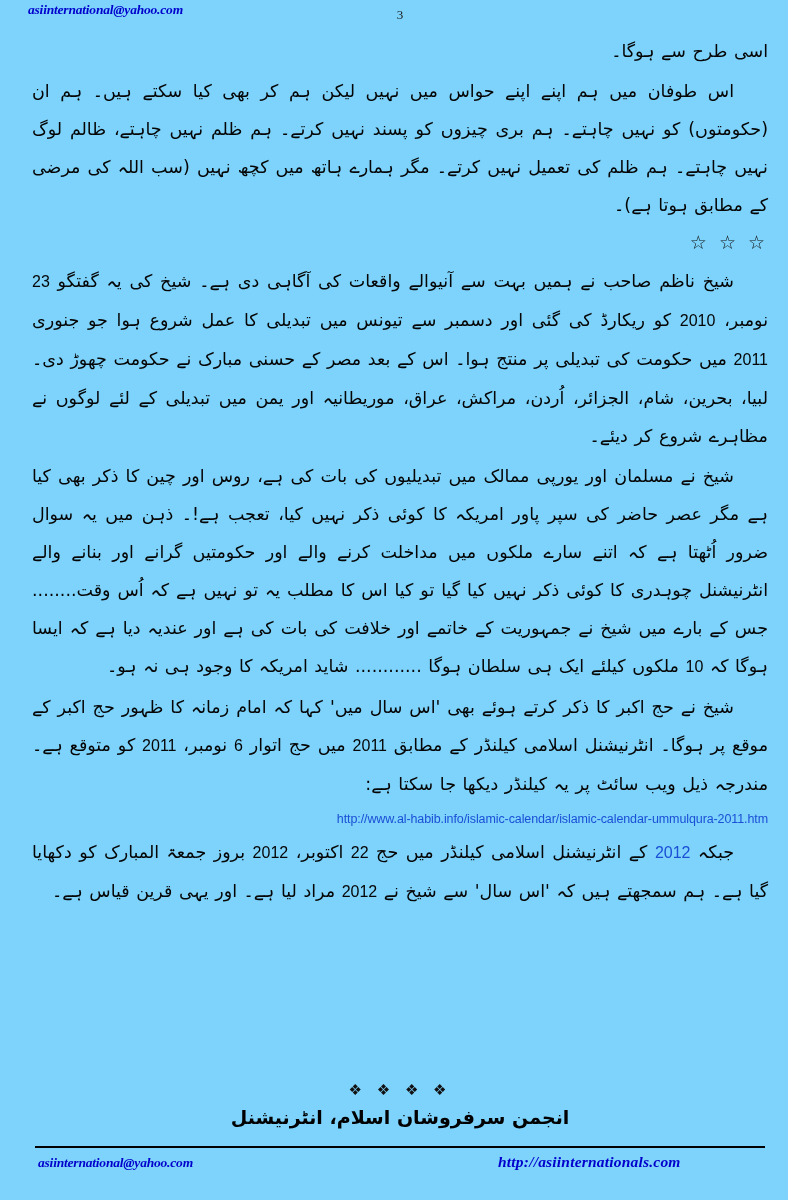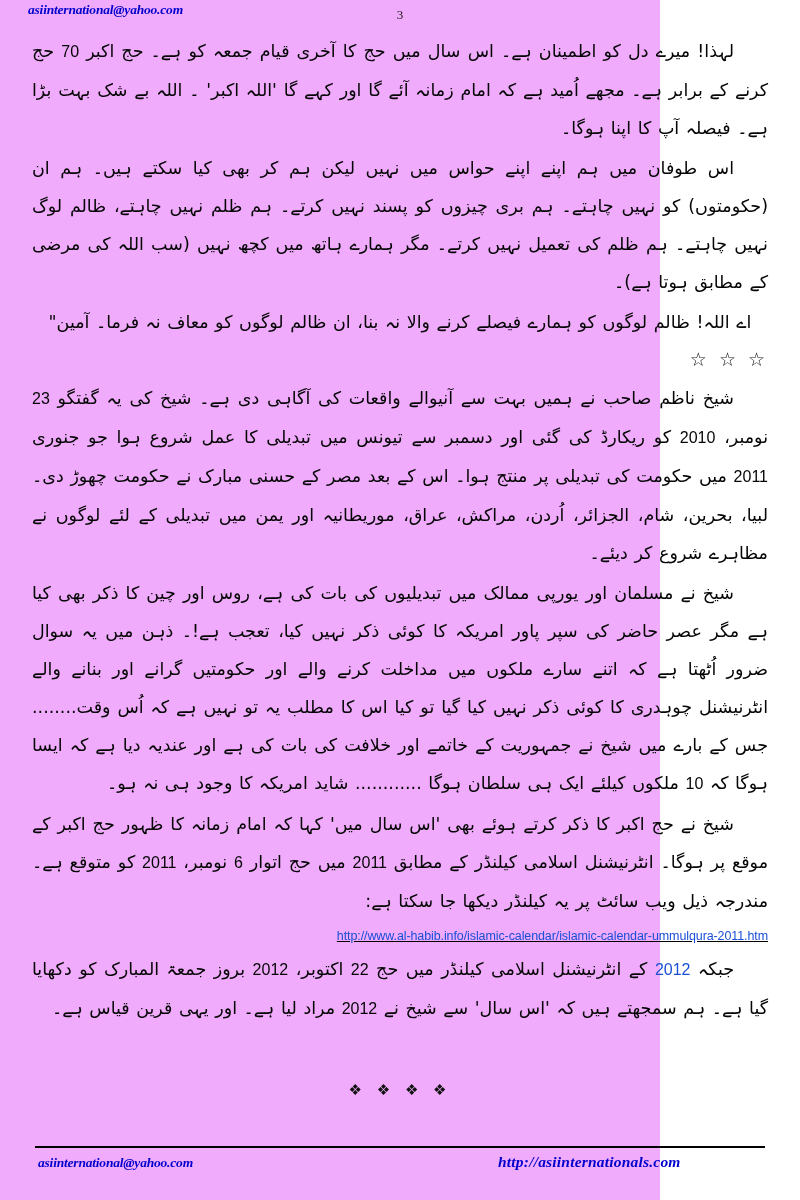--- a/index.html
+++ b/index.html
@@ -11,23 +11,23 @@
     width: 800px;
     height: 1200px;
     font-family: "DejaVu Sans", sans-serif;
     color: #000000;
     position: relative;
     overflow: hidden;
   }
 
   .page {
     position: relative;
-    width: 660px;
+    width: 788px;
     height: 1200px;
-    background: #f0abfc;
+    background: #7dd3fc;
     box-sizing: border-box;
   }
 
   
   .page-header {
     position: absolute;
     top: 2px;
     left: 0;
     width: 800px;
     height: 26px;
@@ -119,21 +119,20 @@
     letter-spacing: 5px;
     color: #111111;
     direction: ltr;
   }
 
   
   .url-line {
     text-align: center;
     direction: ltr;
     margin: 5px 0 6px 0;
-    text-decoration: underline;
   }
   .url-link {
     font-family: "Liberation Sans", sans-serif;
     font-size: 12.5px;
     color: #1a4fd6;
     text-decoration: none;
     letter-spacing: -0.1px;
     white-space: nowrap;
   }
 
@@ -200,46 +199,46 @@
 
 <div class="page">
 
   <div class="page-header">
     <div class="header-email">asiinternational@yahoo.com</div>
     <div class="header-pageno">3</div>
   </div>
 
   <div class="content">
 
-
-
-    <p class="para first-line-indent">لہذا! میرے دل کو اطمینان ہے۔ اس سال میں حج کا آخری قیام جمعہ کو ہے۔ حج اکبر <span class="num">70</span> حج کرنے کے برابر ہے۔ مجھے اُمید ہے کہ امام زمانہ آئے گا اور کہے گا 'اللہ اکبر' ۔ اللہ بے شک بہت بڑا ہے۔ فیصلہ آپ کا اپنا ہوگا۔</p>
+    <p class="para rtl-right">اسی طرح سے ہوگا۔</p>
+
+
 
     <p class="para first-line-indent">اس طوفان میں ہم اپنے اپنے حواس میں نہیں لیکن ہم کر بھی کیا سکتے ہیں۔ ہم ان (حکومتوں) کو نہیں چاہتے۔ ہم بری چیزوں کو پسند نہیں کرتے۔ ہم ظلم نہیں چاہتے، ظالم لوگ نہیں چاہتے۔ ہم ظلم کی تعمیل نہیں کرتے۔ مگر ہمارے ہاتھ میں کچھ نہیں (سب اللہ کی مرضی کے مطابق ہوتا ہے)۔</p>
 
-    <p class="para center">اے اللہ! ظالم لوگوں کو ہمارے فیصلے کرنے والا نہ بنا، ان ظالم لوگوں کو معاف نہ فرما۔ آمین"</p>
 
     <div class="stars-sep">☆ ☆ ☆</div>
 
     <p class="para first-line-indent">شیخ ناظم صاحب نے ہمیں بہت سے آنیوالے واقعات کی آگاہی دی ہے۔ شیخ کی یہ گفتگو <span class="num">23</span> نومبر، <span class="num">2010</span> کو ریکارڈ کی گئی اور دسمبر سے تیونس میں تبدیلی کا عمل شروع ہوا جو جنوری <span class="num">2011</span> میں حکومت کی تبدیلی پر منتج ہوا۔ اس کے بعد مصر کے حسنی مبارک نے حکومت چھوڑ دی۔ لبیا، بحرین، شام، الجزائر، اُردن، مراکش، عراق، موریطانیہ اور یمن میں تبدیلی کے لئے لوگوں نے مظاہرے شروع کر دیئے۔</p>
 
     <p class="para first-line-indent">شیخ نے مسلمان اور یورپی ممالک میں تبدیلیوں کی بات کی ہے، روس اور چین کا ذکر بھی کیا ہے مگر عصر حاضر کی سپر پاور امریکہ کا کوئی ذکر نہیں کیا، تعجب ہے!۔ ذہن میں یہ سوال ضرور اُٹھتا ہے کہ اتنے سارے ملکوں میں مداخلت کرنے والے اور حکومتیں گرانے اور بنانے والے انٹرنیشنل چوہدری کا کوئی ذکر نہیں کیا گیا تو کیا اس کا مطلب یہ تو نہیں ہے کہ اُس وقت........ جس کے بارے میں شیخ نے جمہوریت کے خاتمے اور خلافت کی بات کی ہے اور عندیہ دیا ہے کہ ایسا ہوگا کہ <span class="num">10</span> ملکوں کیلئے ایک ہی سلطان ہوگا ............ شاید امریکہ کا وجود ہی نہ ہو۔</p>
 
     <p class="para first-line-indent">شیخ نے حج اکبر کا ذکر کرتے ہوئے بھی 'اس سال میں' کہا کہ امام زمانہ کا ظہور حج اکبر کے موقع پر ہوگا۔ انٹرنیشنل اسلامی کیلنڈر کے مطابق <span class="num">2011</span> میں حج اتوار <span class="num">6</span> نومبر، <span class="num">2011</span> کو متوقع ہے۔ مندرجہ ذیل ویب سائٹ پر یہ کیلنڈر دیکھا جا سکتا ہے:</p>
 
     <div class="url-line">
       <a class="url-link" href="#">http://www.al-habib.info/islamic-calendar/islamic-calendar-ummulqura-2011.htm</a>
     </div>
 
     <p class="para first-line-indent">جبکہ <span class="blue-num">2012</span> کے انٹرنیشنل اسلامی کیلنڈر میں حج <span class="num">22</span> اکتوبر، <span class="num">2012</span> بروز جمعۃ المبارک کو دکھایا گیا ہے۔ ہم سمجھتے ہیں کہ 'اس سال' سے شیخ نے <span class="num">2012</span> مراد لیا ہے۔ اور یہی قرین قیاس ہے۔</p>
 
   </div>
 
   <div class="org-block">
     <div class="diamonds-sep">❖ ❖ ❖ ❖</div>
+    <div class="org-name">انجمن سرفروشان اسلام، انٹرنیشنل</div>
   </div>
 
   <div class="page-footer">
     <div class="footer-rule"></div>
     <div class="footer-email">asiinternational@yahoo.com</div>
     <div class="footer-site">http://asiinternationals.com</div>
   </div>
 
 </div>
 

